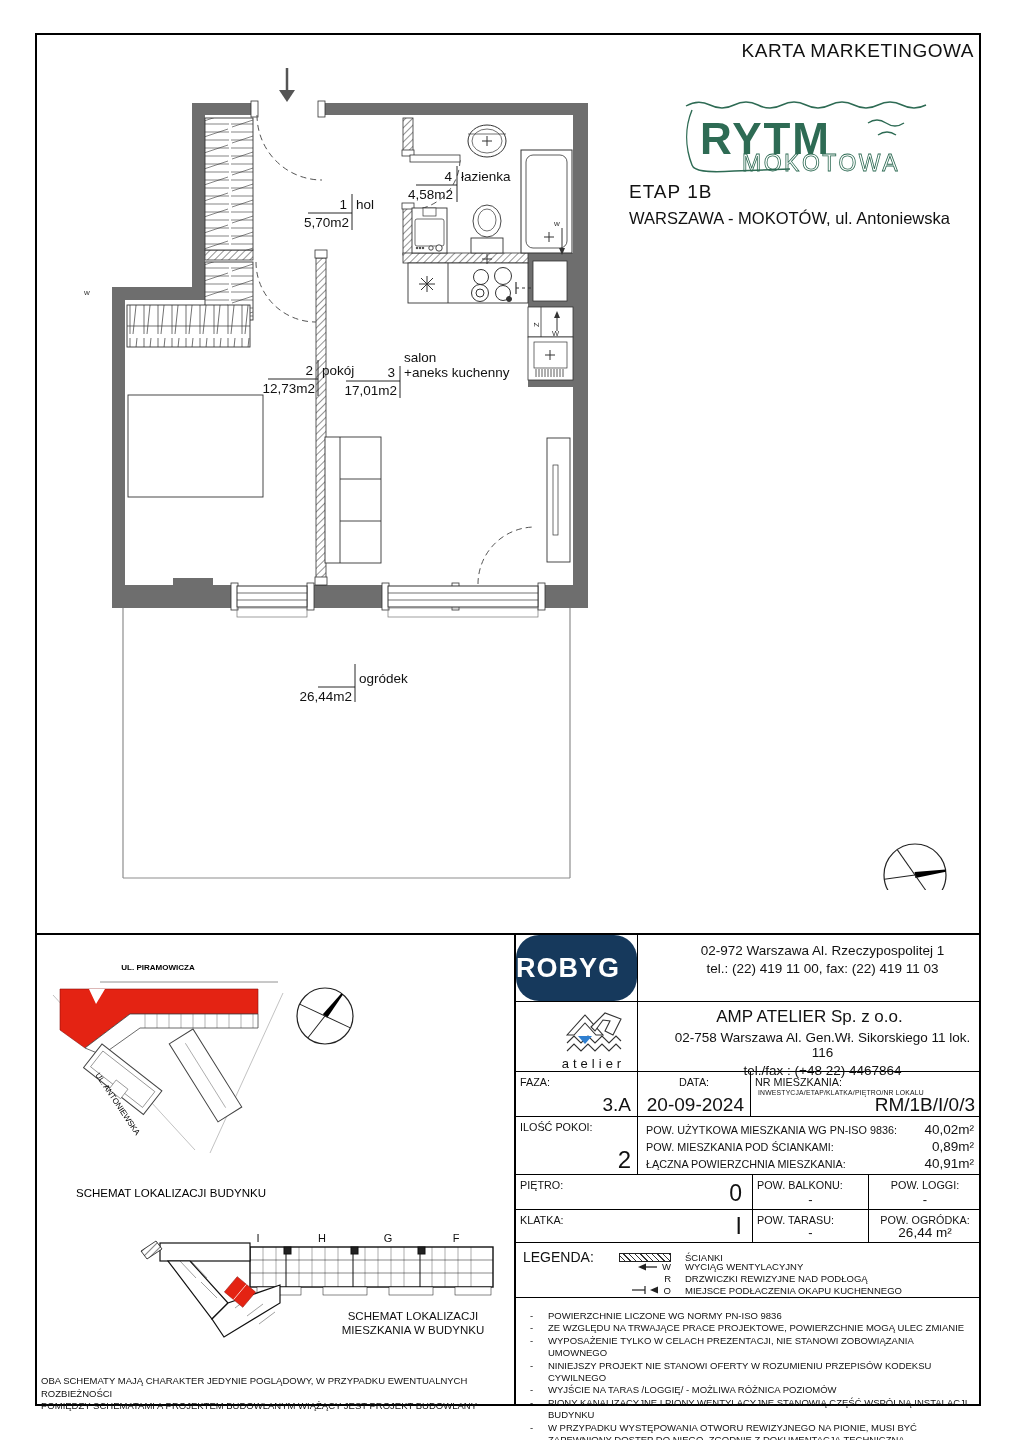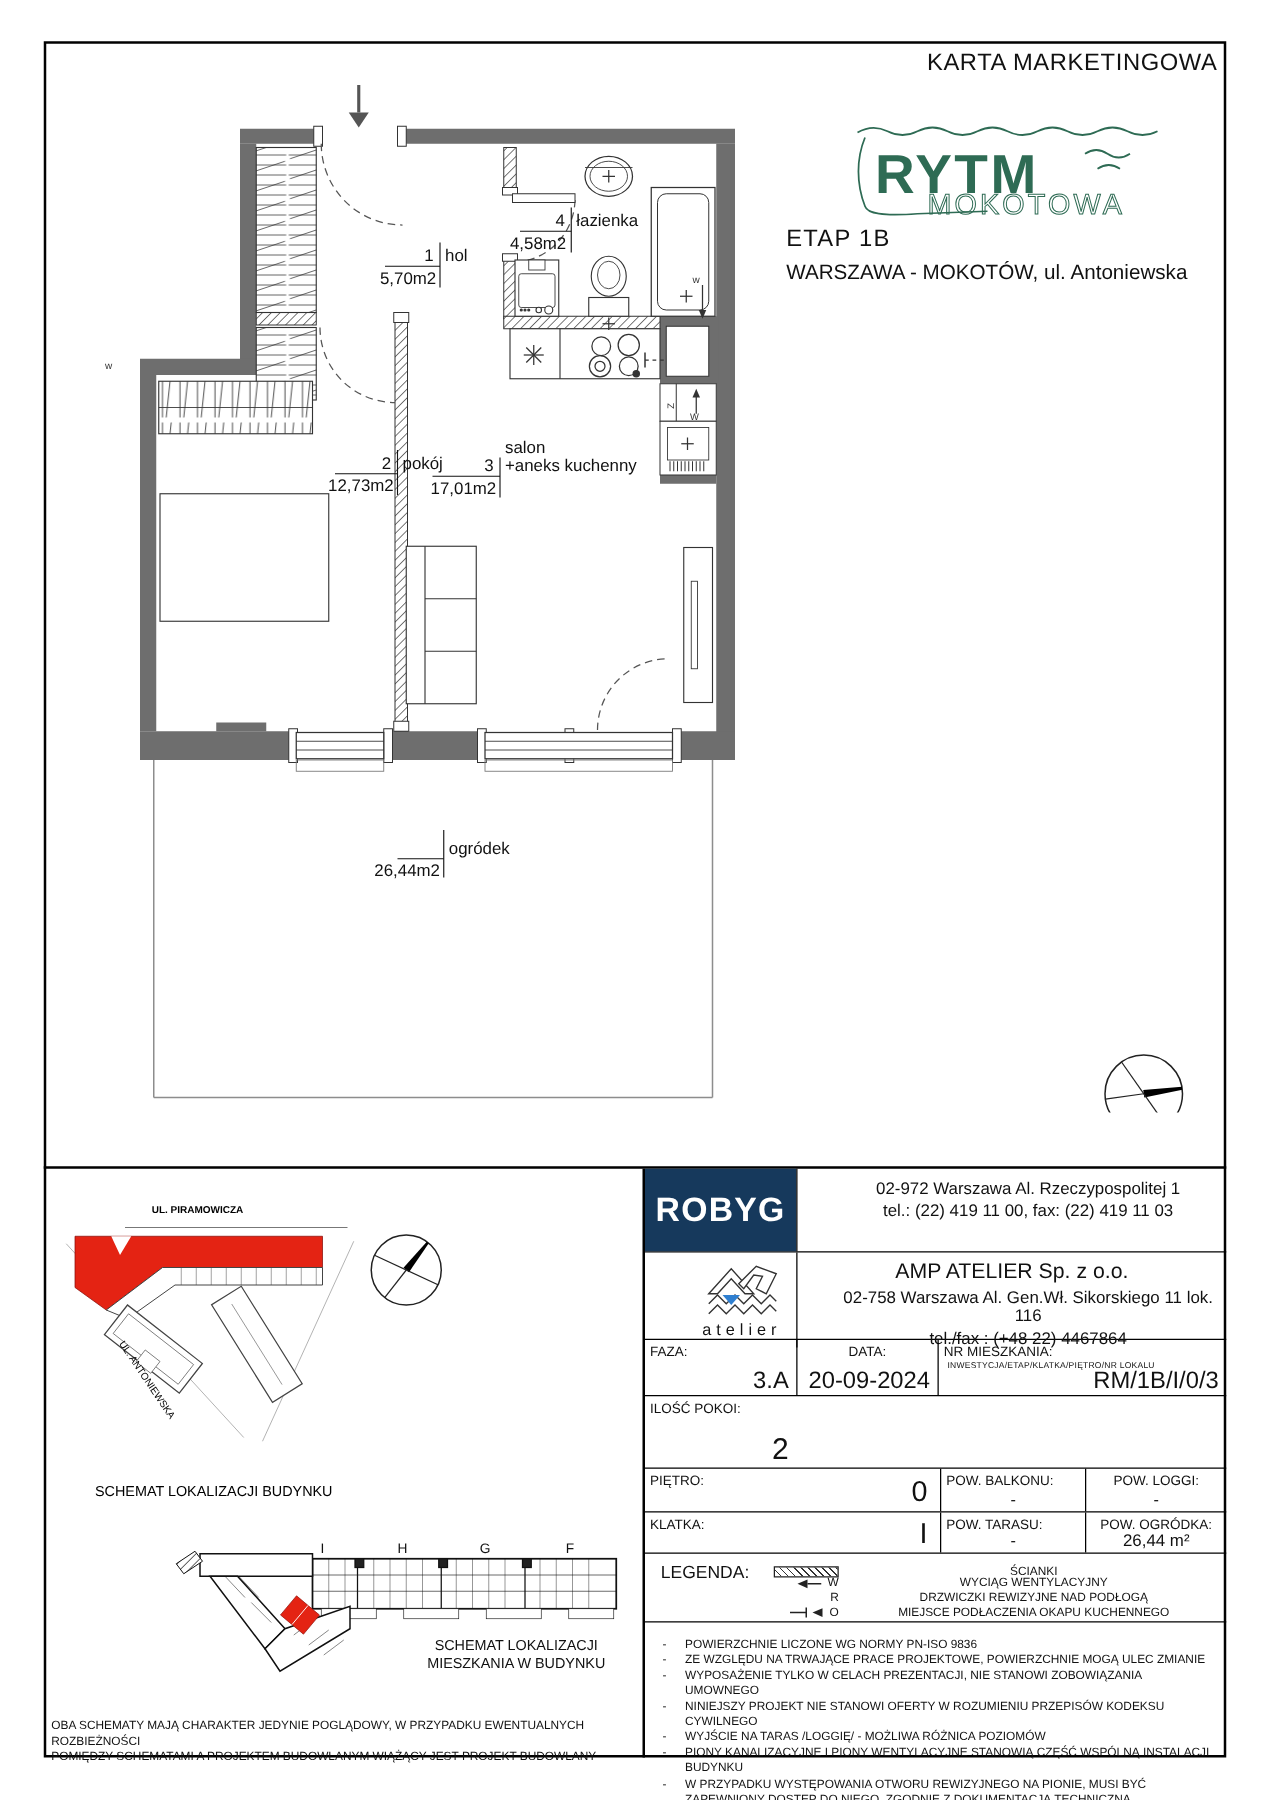--- a/index.html
+++ b/index.html
@@ -29,40 +29,40 @@
   .r2{height:70px;grid-template-columns:121px 1fr;}
   .r3{height:45px;grid-template-columns:121px 113px 1fr;}
   .r4{height:58px;grid-template-columns:121px 1fr;}
   .r56{grid-template-columns:236px 116px 1fr;}
   .r5{height:35px;}
   .r6{height:33px;}
   .r7{height:55px;display:block;}
   .r8{height:107px;display:block;}
   .cell{position:relative;border-left:1.5px solid #000;box-sizing:border-box;}
   .cell:first-child{border-left:none;}
-  .robyg{background:#16395c;display:flex;align-items:center;justify-content:center;}
+  .robyg{background:#16395c;display:flex;align-items:center;border-radius:23px;}
   .robyg span{color:#fff;font-weight:bold;font-size:27px;letter-spacing:1px;}
   .atelier-cell{display:flex;flex-direction:column;align-items:center;justify-content:center;padding-left:34px;}
   .atelier-word{font-size:13px;letter-spacing:4px;margin-top:1px;}
   .coinfo{text-align:center;padding-top:5px;}
   .coinfo .l1{font-size:17px;}
   .coinfo .l2,.coinfo .l3{font-size:13.5px;margin-top:3px;margin-left:26px;}
   .lbl{font-size:10.8px;position:absolute;top:4px;left:4px;white-space:nowrap;}
   .lbl-c{left:0;right:0;text-align:center;}
   .sub{font-size:6.8px;position:absolute;top:17px;left:7px;letter-spacing:.2px;}
   .bigv{font-size:19px;position:absolute;right:6px;bottom:0;white-space:nowrap;}
   .bigv2{font-size:23px;position:absolute;right:10px;bottom:2px;}
   .dash{font-size:13px;position:absolute;left:0;right:0;bottom:2px;text-align:center;}
   .areas{padding:5px 0 0 0;}
   .arow{display:flex;align-items:baseline;padding:0 7px 0 8px;height:17px;}
   .arow .al{font-size:10.8px;flex:1;}
   .arow .av{font-size:13.5px;}
   .ogr{font-size:13.5px;position:absolute;left:0;right:0;bottom:2px;text-align:center;}
   
-  .legend{padding:6px 12px 0 7px;text-align:center;}
+  .legend{padding:6px 12px 0 7px;}
   .lrow{display:grid;grid-template-columns:82px 80px 1fr;align-items:center;height:11.8px;}
   .lhead{font-size:14px;}
   .lsym{justify-self:end;padding-right:14px;display:flex;align-items:center;gap:3px;}
   .lsym .sletter{font-size:9.5px;}
   .ldesc{font-size:9.5px;}
   .swatch{width:52px;height:9px;border:1px solid #222;box-sizing:border-box;
           background:repeating-linear-gradient(45deg,#fff 0 3px,#333 3px 4px);}
   
   .notes{padding:12px 10px 0 14px;}
   .nrow{display:flex;font-size:9.5px;line-height:12.4px;}
@@ -506,20 +506,34 @@
           <div class="sub">INWESTYCJA/ETAP/KLATKA/PIĘTRO/NR LOKALU</div>
           <div class="bigv">RM/1B/I/0/3</div>
         </div>
       </div>
 
       <div class="tb-row r4">
         <div class="cell">
           <div class="lbl">ILOŚĆ POKOI:</div>
           <div class="bigv" style="font-size:24px;">2</div>
         </div>
+        <div class="cell areas">
+          <div class="arow">
+            <span class="al">POW. UŻYTKOWA MIESZKANIA WG PN-ISO 9836:</span>
+            <span class="av">40,02m²</span>
+          </div>
+          <div class="arow">
+            <span class="al">POW. MIESZKANIA POD ŚCIANKAMI:</span>
+            <span class="av">0,89m²</span>
+          </div>
+          <div class="arow">
+            <span class="al">ŁĄCZNA POWIERZCHNIA MIESZKANIA:</span>
+            <span class="av">40,91m²</span>
+          </div>
+        </div>
       </div>
 
       <div class="tb-row r56 r5">
         <div class="cell">
           <div class="lbl">PIĘTRO:</div>
           <div class="bigv2">0</div>
         </div>
         <div class="cell">
           <div class="lbl">POW. BALKONU:</div>
           <div class="dash">-</div>

